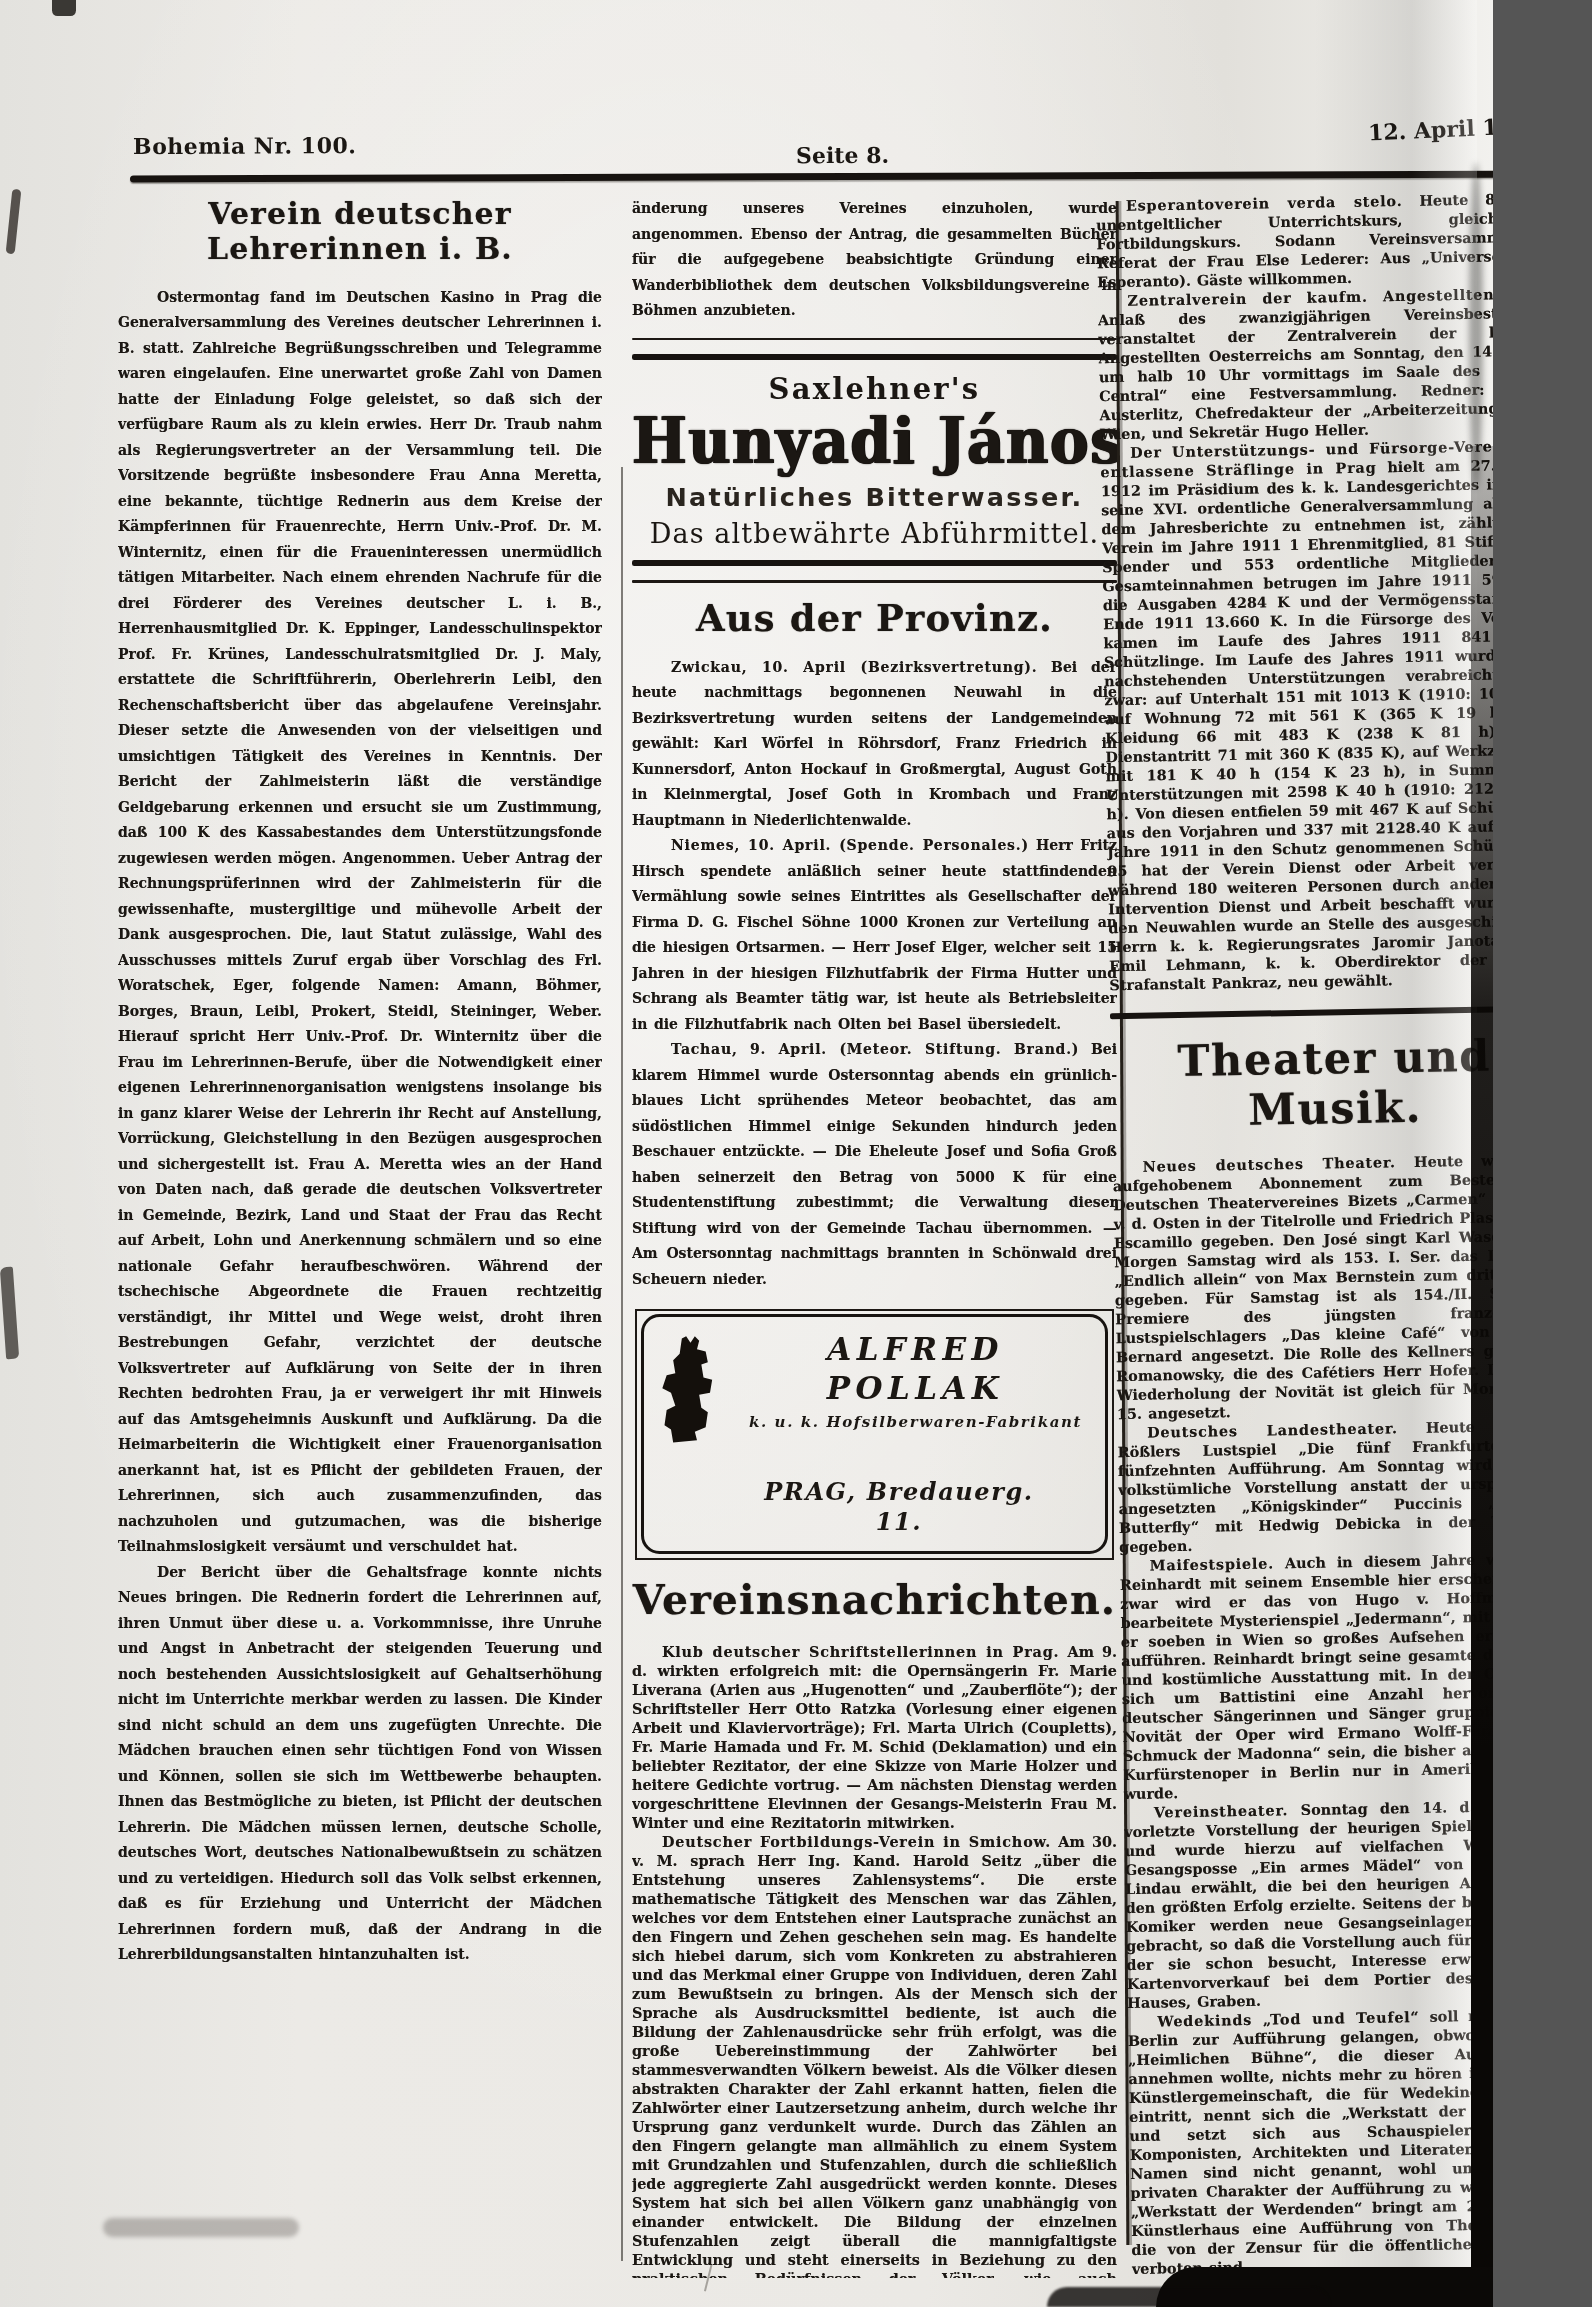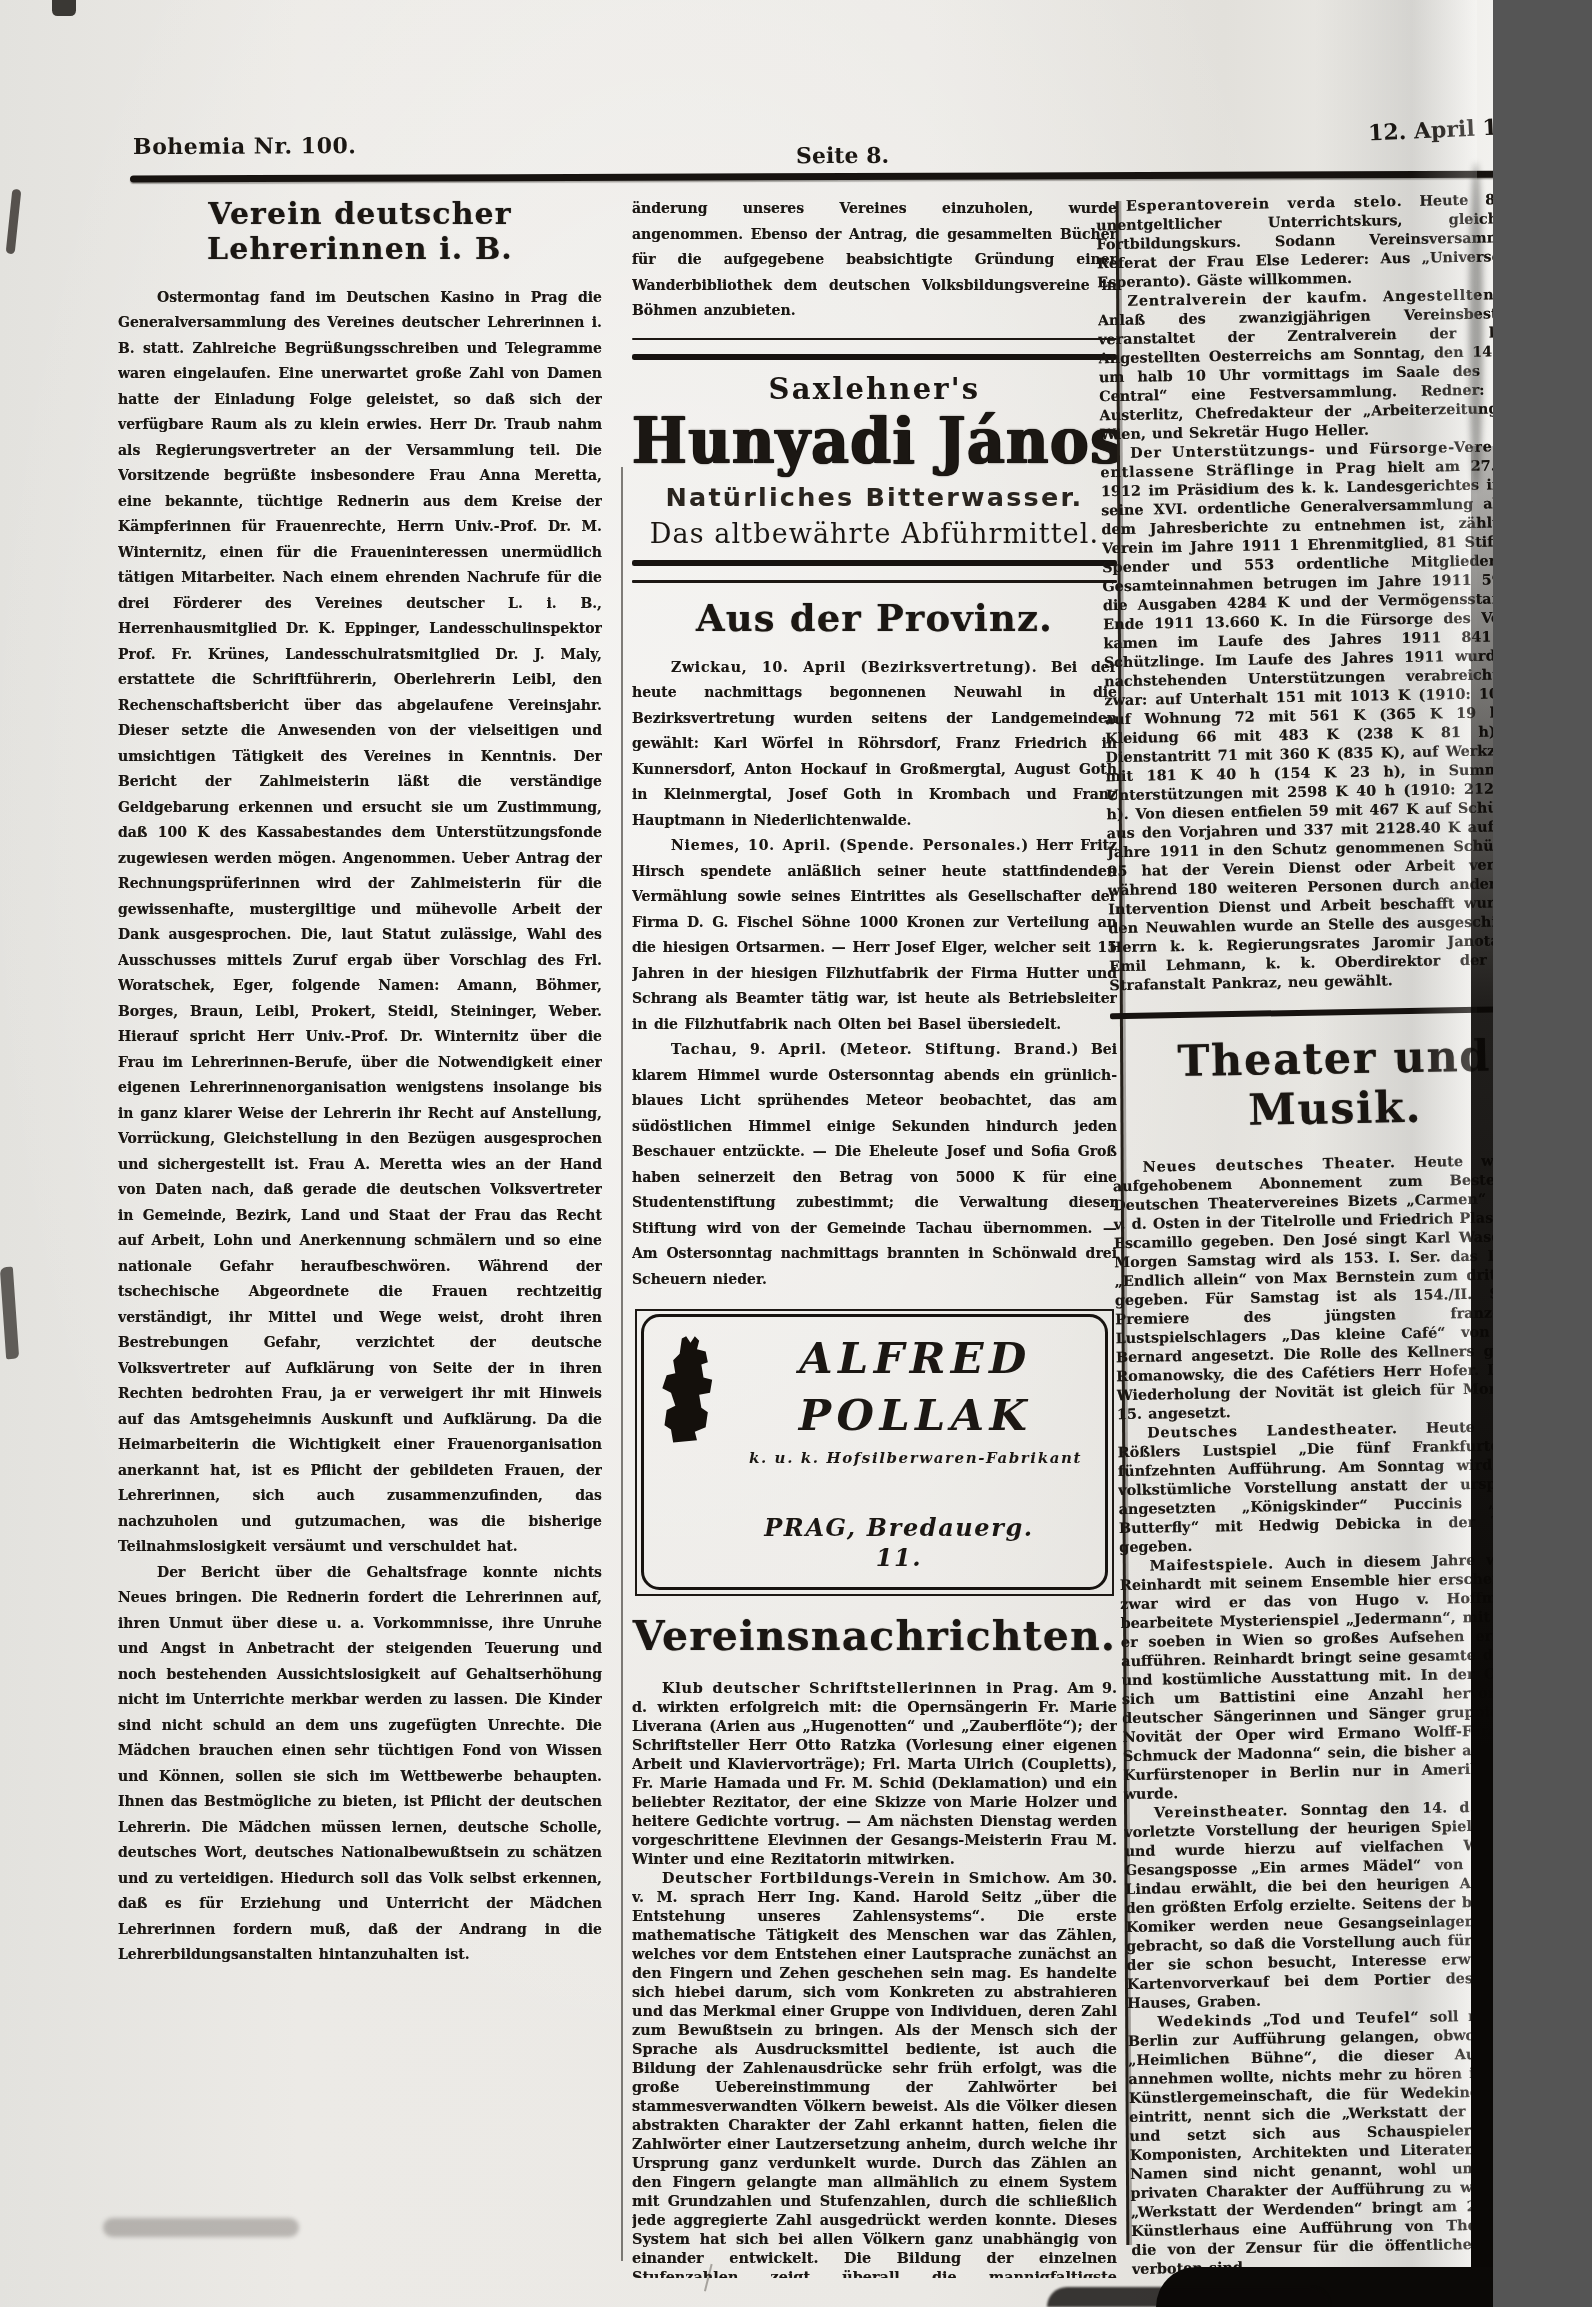--- a/index.html
+++ b/index.html
@@ -57,21 +57,21 @@
     margin:3.3px 0 9.8px 0;white-space:nowrap;}
   .sax-line3{font-family:"DejaVu Sans",sans-serif;font-size:25.5px;font-weight:bold;
     letter-spacing:2.2px;color:#2a251f;margin:5.4px 0;}
   .sax-line4{font-size:27px;font-weight:normal;letter-spacing:1.1px;margin:6.5px 0 11px 0;}
   
   .pollak-outer{border:2.2px solid #1d1814;padding:3.8px;margin:16.3px 3.3px 5.4px 3.3px;}
   .pollak-inner{border:3.3px solid #171310;border-radius:18.5px;padding:13px 16.3px 14px 16.3px;
     position:relative;min-height:114px;}
   .pollak-logo{position:absolute;left:14px;top:18.5px;width:65px;height:109px;}
   .pollak-text{margin-left:82px;text-align:center;font-style:italic;}
-  .pollak-name{font-size:43px;font-weight:bold;letter-spacing:5.4px;line-height:57px;}
+  .pollak-name{font-size:31px;font-weight:bold;letter-spacing:5.4px;line-height:39px;}
   .pollak-sub{font-size:15px;font-weight:bold;letter-spacing:1.6px;line-height:29px;}
   .pollak-addr{font-size:24px;font-weight:bold;letter-spacing:1.6px;line-height:30px;
     padding-right:33px;margin-top:40px;}
   
   .art{position:absolute;pointer-events:none;}
   #art-right-band{right:0;top:446px;width:22px;height:1861px;
     background:linear-gradient(180deg,rgba(10,8,6,.25),rgba(10,8,6,.9) 30%,#0a0806 70%);}
   #art-right-curve{right:9.8px;top:163px;width:14px;height:326px;border-radius:50%;
     background:rgba(10,8,6,.35);filter:blur(3.3px);}
   #art-corner-blob{right:0;bottom:0;width:337px;height:40px;background:#0b0907;

